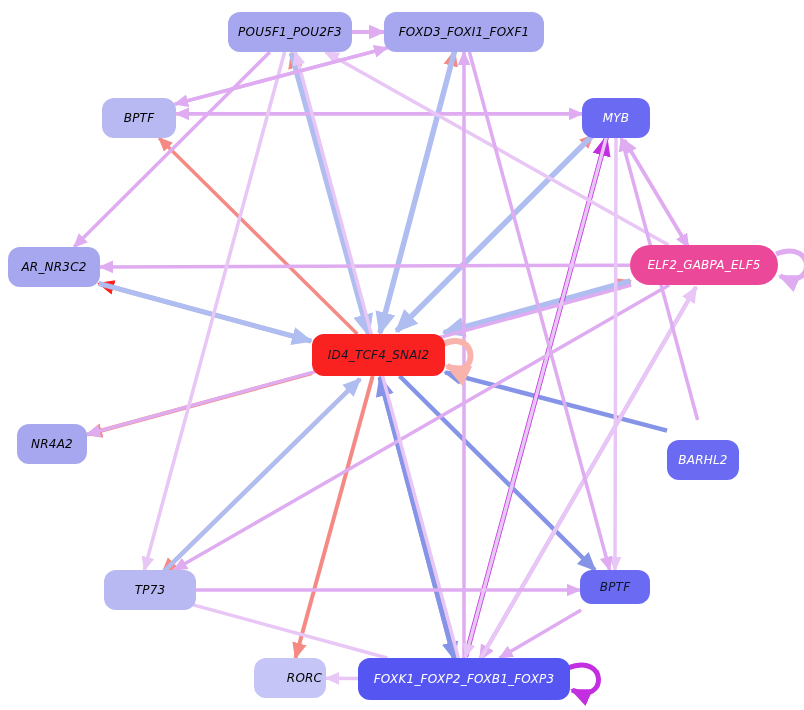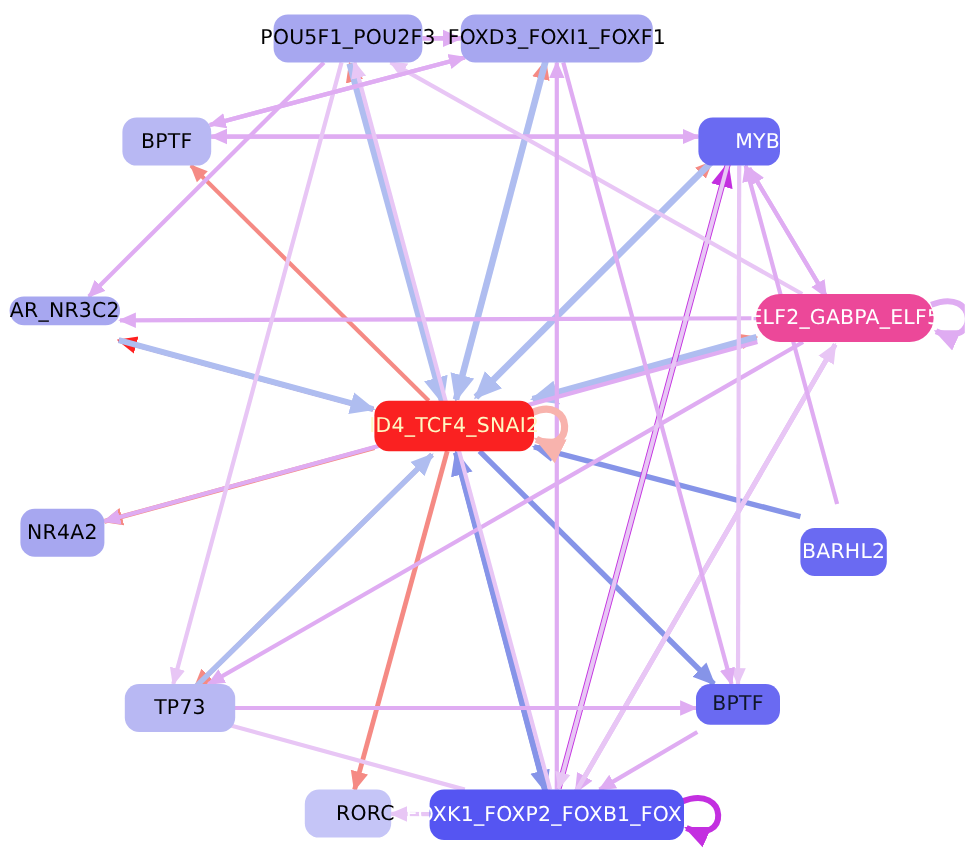--- a/index.html
+++ b/index.html
@@ -3,21 +3,21 @@
 <meta charset="utf-8">
 <title>Gene Regulatory Network</title>
 <style>
   html,body{margin:0;padding:0;background:#ffffff;}
   body{width:804px;height:710px;overflow:hidden;
        font-family:"DejaVu Sans","Liberation Sans",sans-serif;}
   #canvas{position:relative;width:804px;height:710px;background:#ffffff;}
   svg#edges{position:absolute;left:0;top:0;width:804px;height:710px;}
   .node{position:absolute;box-sizing:border-box;display:flex;align-items:center;
         justify-content:center;border-radius:12px;white-space:nowrap;
-        font-size:17px;letter-spacing:0.2px;line-height:1;}
+        font-size:12px;letter-spacing:0.2px;line-height:1;font-style:italic;}
   .node.dark{color:#ffffff;}
   .node.light{color:#000000;}
 </style>
 </head>
 <body>
 
 <div id="canvas">
   <svg id="edges" viewBox="0 0 804 710" xmlns="http://www.w3.org/2000/svg">
     <defs id="marker-defs">
         <marker id="mFF1F1F" viewBox="0 0 10 10" refX="9" refY="5" markerWidth="4.2" markerHeight="4.2" orient="auto-start-reverse" markerUnits="strokeWidth">
@@ -101,30 +101,30 @@
   <div id="node-layer">
       <div class="node light" style="left: 228px; top: 12px; width: 124px; height: 40px; background: rgb(167, 167, 240); color: rgb(0, 0, 0);">
         <span>POU5F1_POU2F3</span>
       </div>
       <div class="node light" style="left: 384px; top: 12px; width: 160px; height: 40px; background: rgb(167, 167, 240); color: rgb(0, 0, 0); text-align: right;">
         <span>FOXD3_FOXI1_FOXF1</span>
       </div>
       <div class="node light" style="left: 102px; top: 98px; width: 74px; height: 40px; background: rgb(184, 184, 243); color: rgb(0, 0, 0);">
         <span>BPTF</span>
       </div>
-      <div class="node dark" style="left: 582px; top: 98px; width: 68px; height: 40px; background: rgb(106, 106, 242); color: rgb(255, 255, 255); justify-content: flex-end;">
+      <div class="node dark" style="left: 582px; top: 98px; width: 68px; height: 40px; background: rgb(106, 106, 242); color: rgb(255, 255, 255);">
         <span>MYB</span>
       </div>
-      <div class="node light" style="left: 8px; top: 247px; width: 92px; height: 24px; background: rgb(167, 167, 240); color: rgb(0, 0, 0);">
+      <div class="node light" style="left: 8px; top: 247px; width: 92px; height: 40px; background: rgb(167, 167, 240); color: rgb(0, 0, 0);">
         <span>AR_NR3C2</span>
       </div>
       <div class="node dark" style="left: 630px; top: 245px; width: 148px; height: 40px; background: #ec4899; color: rgb(255, 255, 255); border-radius: 20px;">
         <span>ELF2_GABPA_ELF5</span>
       </div>
-      <div class="node dark" style="left: 312px; top: 334px; width: 133px; height: 42px; background: rgb(250, 33, 33); color: #fef9c3;">
+      <div class="node dark" style="left: 312px; top: 334px; width: 133px; height: 42px; background: rgb(250, 33, 33); color: #0f172a;">
         <span>ID4_TCF4_SNAI2</span>
       </div>
       <div class="node light" style="left: 17px; top: 424px; width: 70px; height: 40px; background: rgb(167, 167, 240); color: rgb(0, 0, 0);">
         <span>NR4A2</span>
       </div>
       <div class="node dark" style="left: 667px; top: 420px; width: 72px; height: 40px; background: rgb(106, 106, 242); color: rgb(255, 255, 255); margin-top: 20px;">
         <span>BARHL2</span>
       </div>
       <div class="node light" style="left: 104px; top: 570px; width: 92px; height: 40px; background: rgb(184, 184, 243); color: rgb(0, 0, 0);">
         <span>TP73</span>

